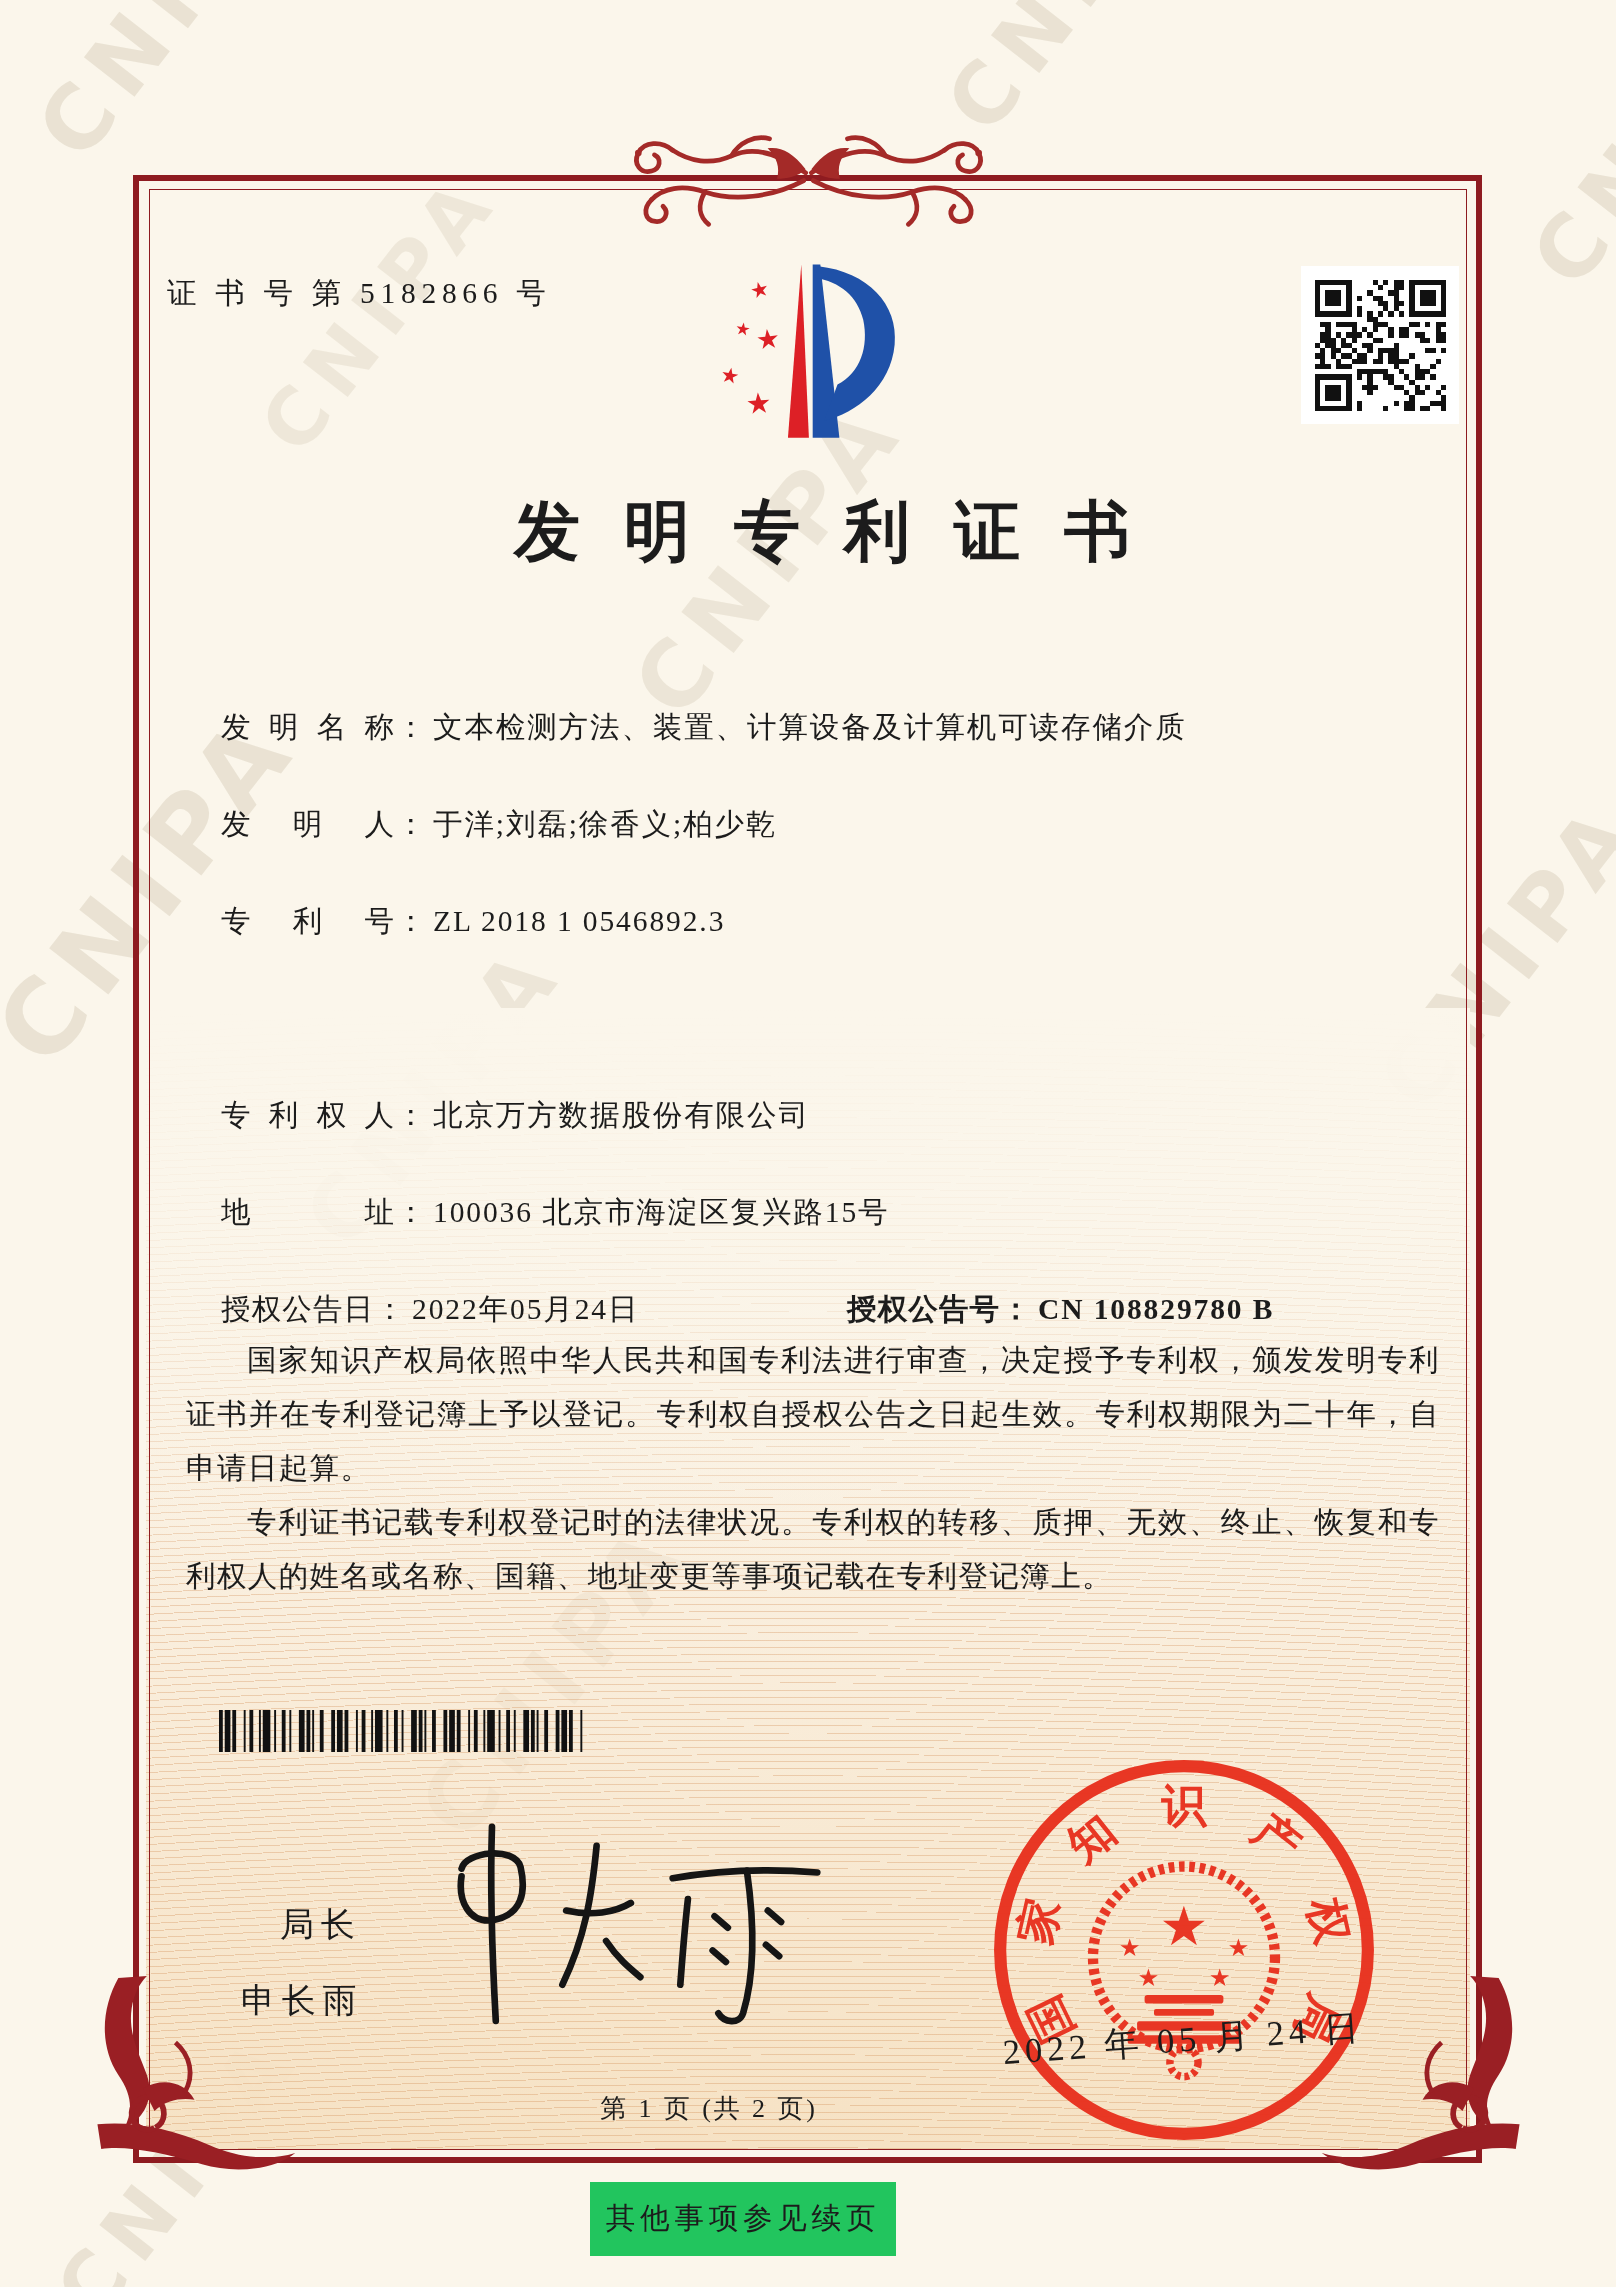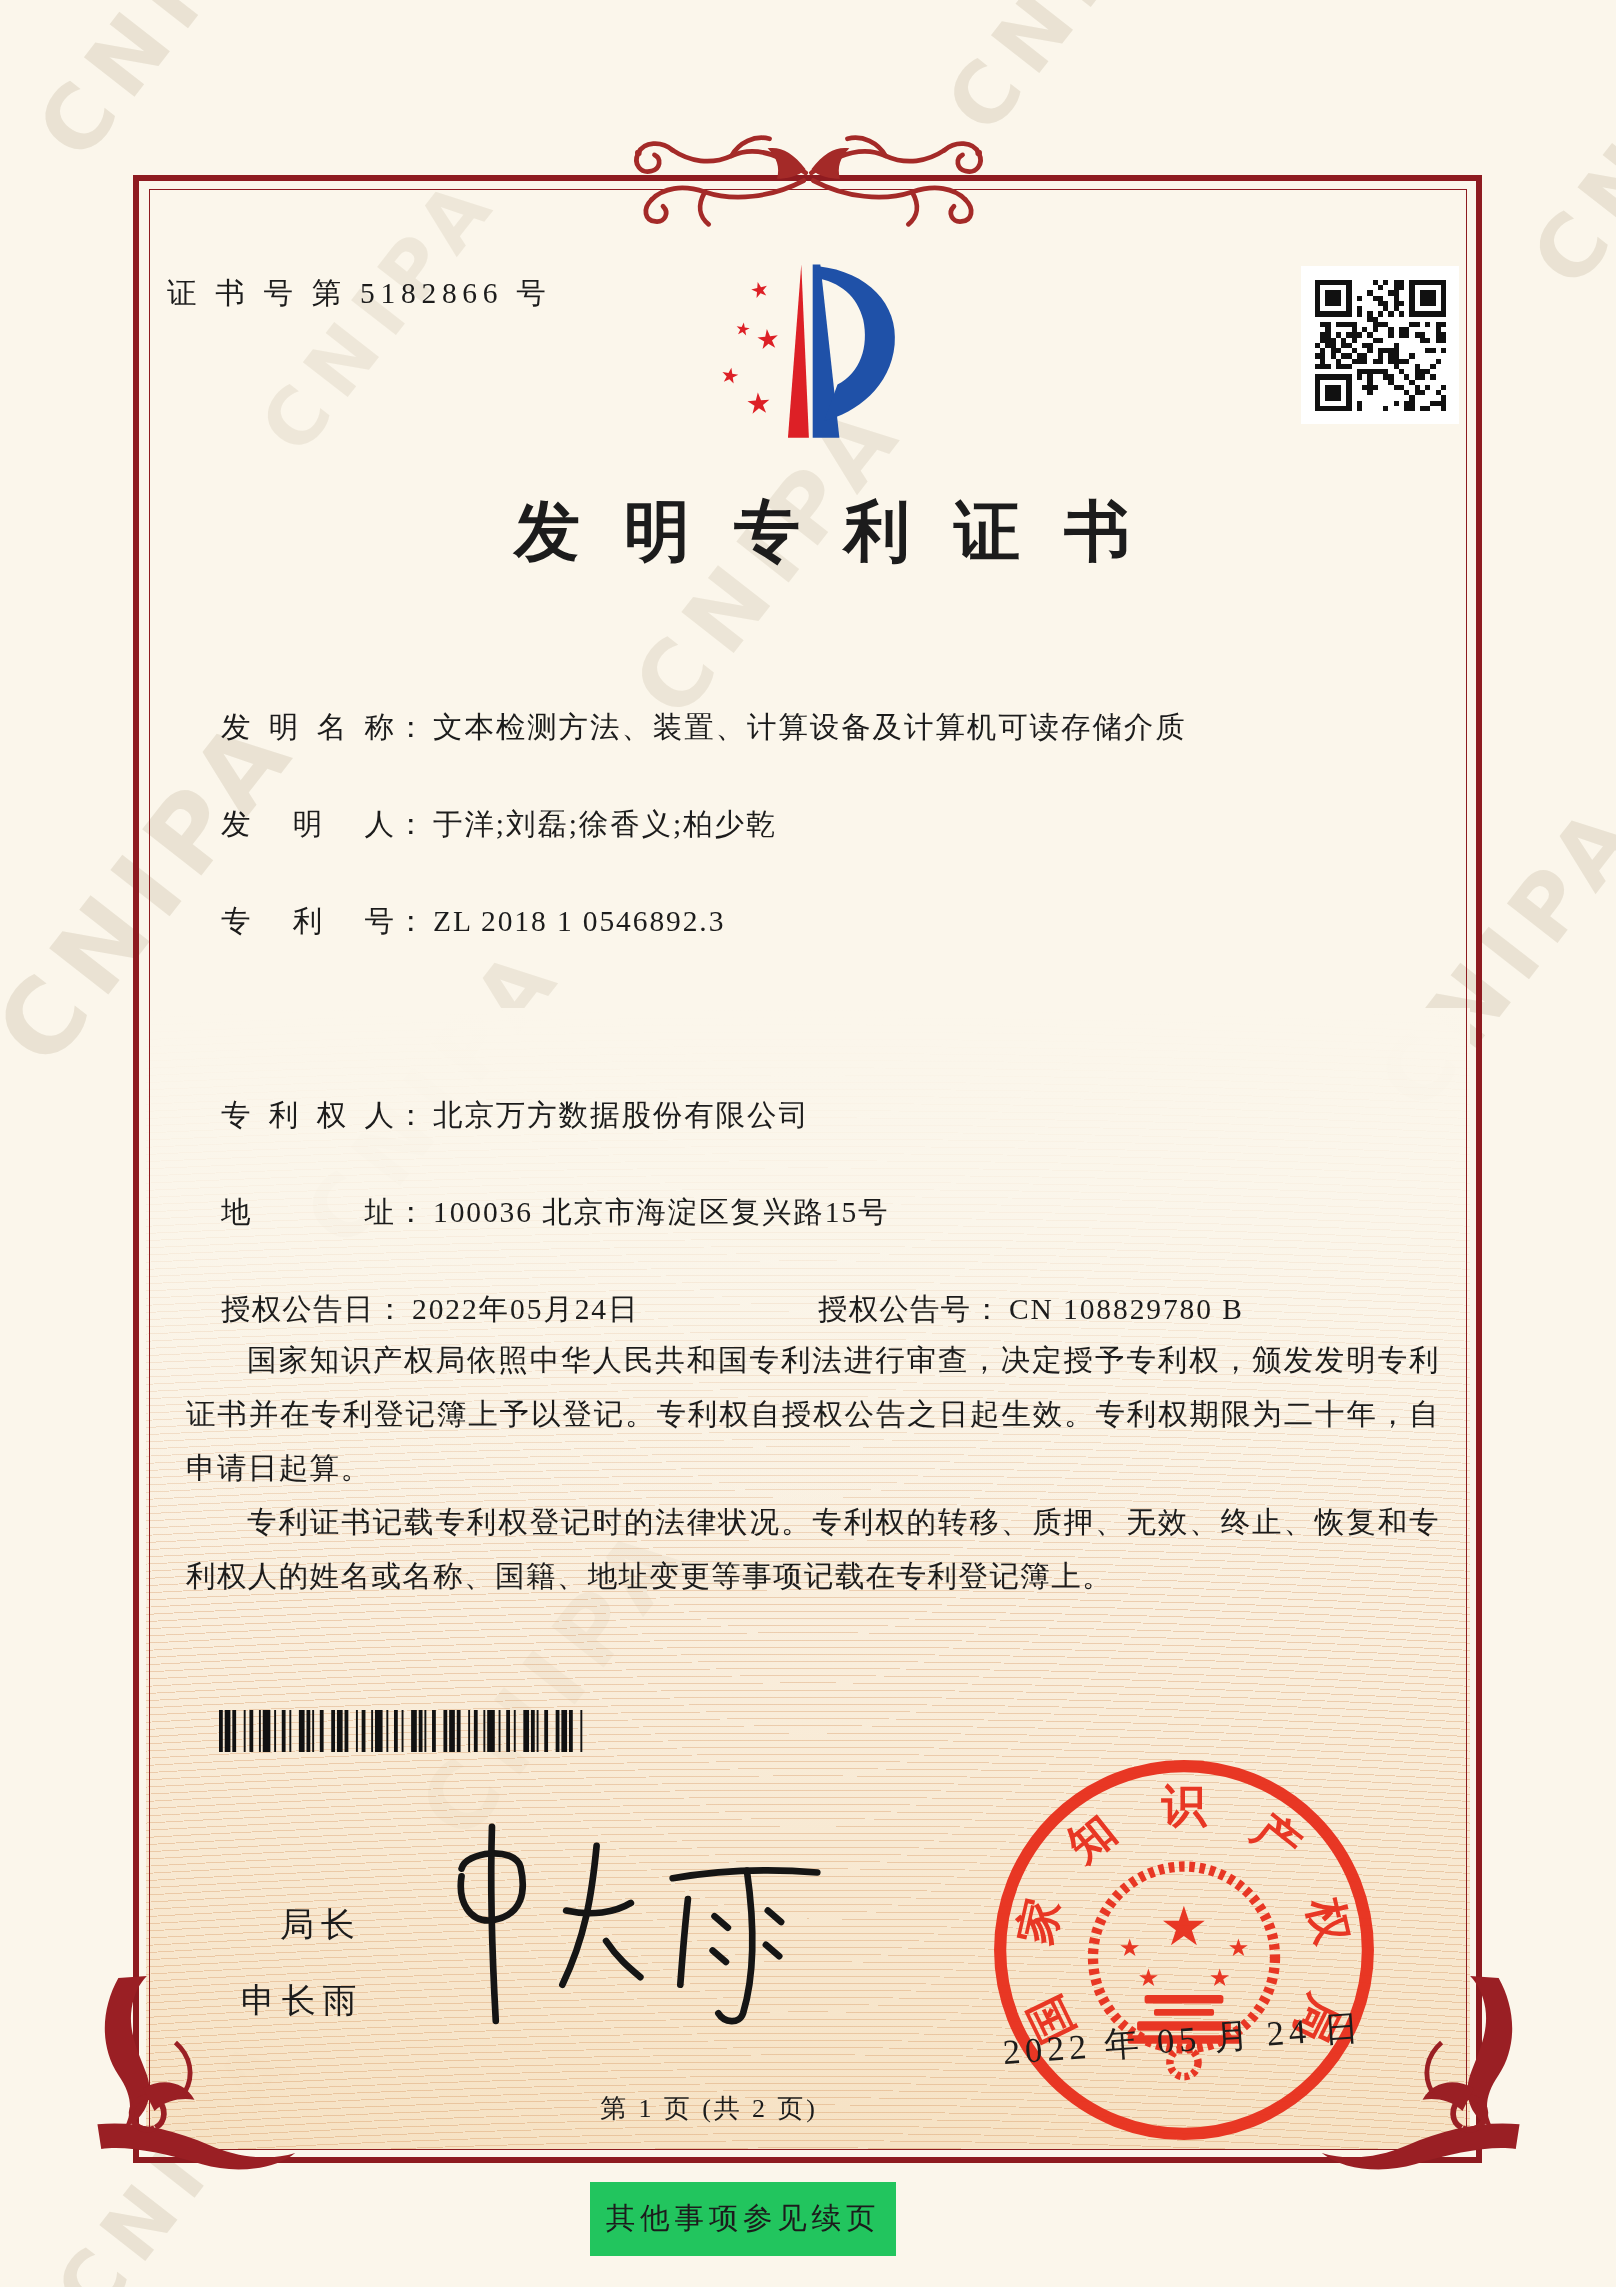--- a/index.html
+++ b/index.html
@@ -24,21 +24,21 @@
   .qr-wrap{position:absolute;left:1301px;top:266px;width:158px;height:158px;background:#fff;
            display:flex;align-items:center;justify-content:center;}
   .qr-wrap svg{width:131px;height:131px;}
   .title{position:absolute;left:156px;top:487px;width:1332px;text-align:center;
          font-size:66px;font-weight:bold;letter-spacing:44px;text-indent:44px;}
   
   .row{position:absolute;left:221px;width:1227px;font-size:29.5px;}
   .row .lbl{display:inline-block;width:173px;text-align:justify;text-align-last:justify;vertical-align:bottom;}
   .row .col{margin:0 7.6px 0 1.9px;}
   .row .val{letter-spacing:1.9px;}
-  .pair2{position:absolute;left:597px;top:0;}
+  .pair2{position:absolute;left:626px;top:0;font-weight:bold;}
   
   .paras{position:absolute;left:186px;top:1333px;width:1254px;font-size:29.5px;line-height:54px;
          letter-spacing:1.4px;text-align:justify;}
   .paras p{margin:0;text-indent:61px;}
   
   .barcode{position:absolute;left:219px;top:1710px;width:369px;height:42px;}
   .signer-title{position:absolute;left:241px;top:1902px;font-size:34px;letter-spacing:6.7px;
                 font-family:"Liberation Sans","DejaVu Sans",sans-serif;margin-left:39px;}
   .signer-name{position:absolute;left:241px;top:1978px;font-size:34px;letter-spacing:6.7px;
                font-family:"Liberation Sans","DejaVu Sans",sans-serif;}

